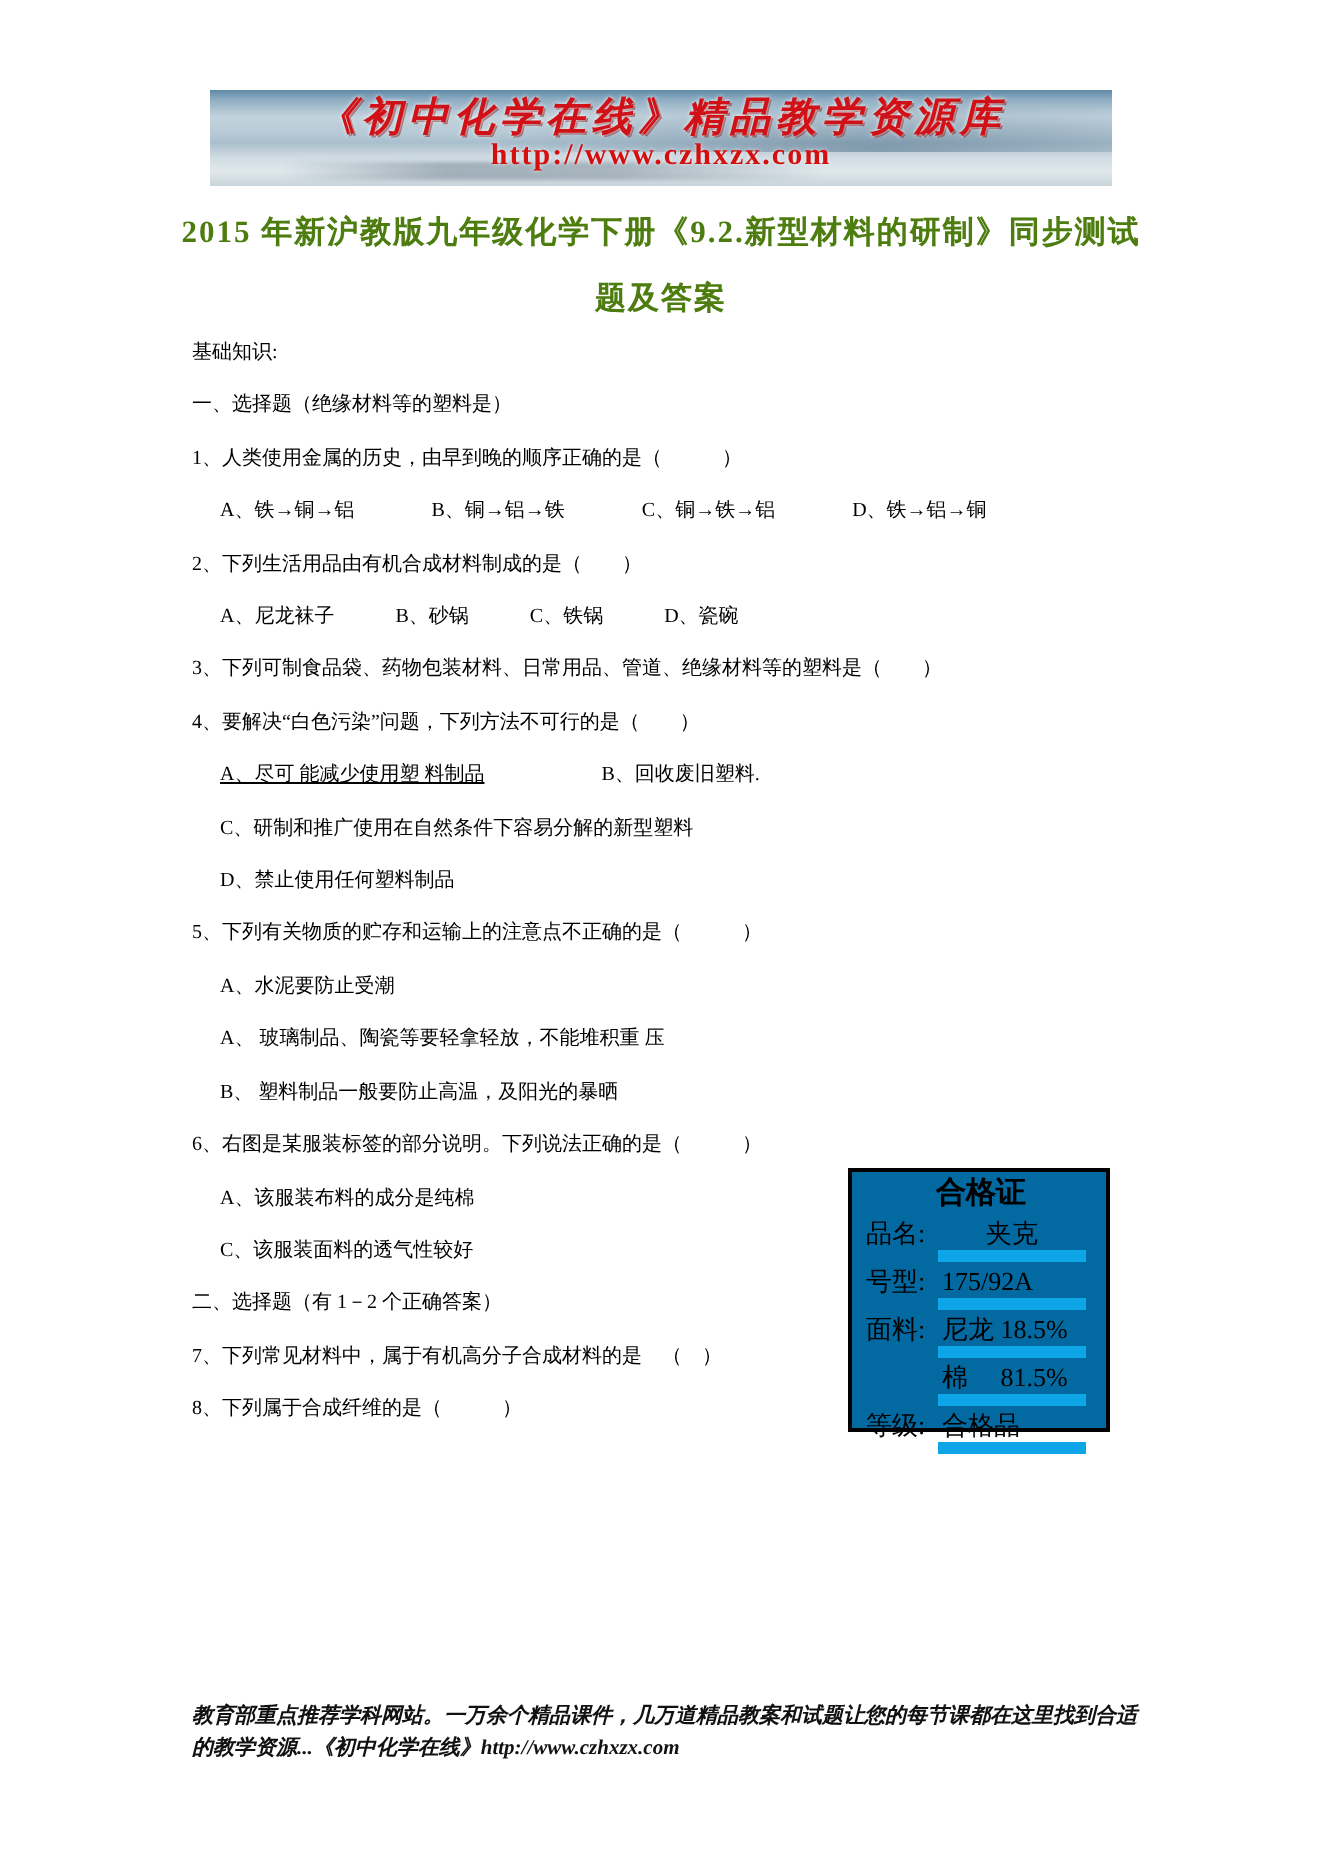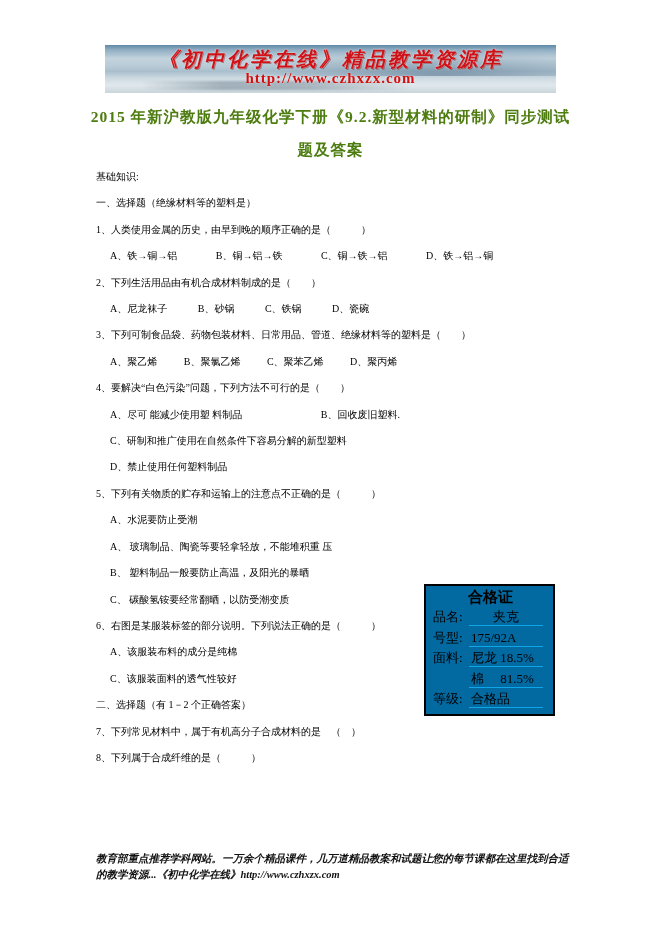--- a/index.html
+++ b/index.html
@@ -45,31 +45,31 @@
   
   .content{position:absolute;left:96px;top:164px;width:478px;font-size:10px;}
   .ln{margin:0;line-height:26.4px;white-space:nowrap;}
   .ind{padding-left:14px;}
   .ind2{padding-left:22px;}
   .opts span{display:inline-block;}
   .gap36 span:not(:last-child){margin-right:36px;}
   .gap28 span:not(:last-child){margin-right:28px;}
   .gap24 span:not(:last-child){margin-right:24px;}
   .gap48 span:not(:last-child){margin-right:48px;}
-  .gap56 span:not(:last-child){margin-right:76px;}
+  .gap56 span:not(:last-child){margin-right:56px;text-decoration:underline;}
   
   .card{
     position:absolute;left:424px;top:584px;width:131px;height:132px;
     box-sizing:border-box;border:2px solid #000;background:#0369a1;
     padding:2px 5px 0 7px;font-size:13px;
   }
   .card-title{text-align:center;font-weight:bold;font-size:15px;line-height:19px;}
   .card-row{line-height:20.6px;white-space:nowrap;}
   .ck{display:inline-block;width:36px;}
-  .cv{display:inline-block;border-bottom:1px solid #0ea5e9;min-width:70px;padding:0 2px;line-height:17px;}
+  .cv{display:inline-block;border-bottom:6px solid #0ea5e9;min-width:70px;padding:0 2px;line-height:17px;}
   .cv.center{text-align:center;}
   
   .footer{
     position:absolute;left:96px;top:851px;width:476px;
     font-size:10.5px;line-height:16px;font-weight:bold;font-style:italic;color:#111;
   }
 </style>
 </head>
 <body>
 
@@ -104,40 +104,33 @@
 
     <p class="ln">2、下列生活用品由有机合成材料制成的是（　　）</p>
     <p class="ln ind opts gap28">
       <span>A、尼龙袜子</span>
       <span>B、砂锅</span>
       <span>C、铁锅</span>
       <span>D、瓷碗</span>
     </p>
 
     <p class="ln">3、下列可制食品袋、药物包装材料、日常用品、管道、绝缘材料等的塑料是（　　）</p>
-    <p class="ln ind opts gap24">
-      <span>A、聚乙烯</span>
-      <span>B、聚氯乙烯</span>
-      <span>C、聚苯乙烯</span>
-      <span>D、聚丙烯</span>
-    </p>
 
     <p class="ln">4、要解决“白色污染”问题，下列方法不可行的是（　　）</p>
     <p class="ln ind opts gap56">
       <span>A、尽可 能减少使用塑 料制品</span>
       <span>B、回收废旧塑料.</span>
     </p>
     <p class="ln ind">C、研制和推广使用在自然条件下容易分解的新型塑料</p>
     <p class="ln ind">D、禁止使用任何塑料制品</p>
 
     <p class="ln">5、下列有关物质的贮存和运输上的注意点不正确的是（　　　）</p>
     <p class="ln ind">A、水泥要防止受潮</p>
     <p class="ln ind">A、 玻璃制品、陶瓷等要轻拿轻放，不能堆积重 压</p>
     <p class="ln ind">B、 塑料制品一般要防止高温，及阳光的暴晒</p>
-    <p class="ln ind">C、 碳酸氢铵要经常翻晒，以防受潮变质</p>
 
     <p class="ln">6、右图是某服装标签的部分说明。下列说法正确的是（　　　）</p>
     <p class="ln ind">A、该服装布料的成分是纯棉</p>
     <p class="ln ind">C、该服装面料的透气性较好</p>
 
     <p class="ln">二、选择题（有 1－2 个正确答案）</p>
 
     <p class="ln">7、下列常见材料中，属于有机高分子合成材料的是　（　）</p>
 
     <p class="ln">8、下列属于合成纤维的是（　　　）</p>

